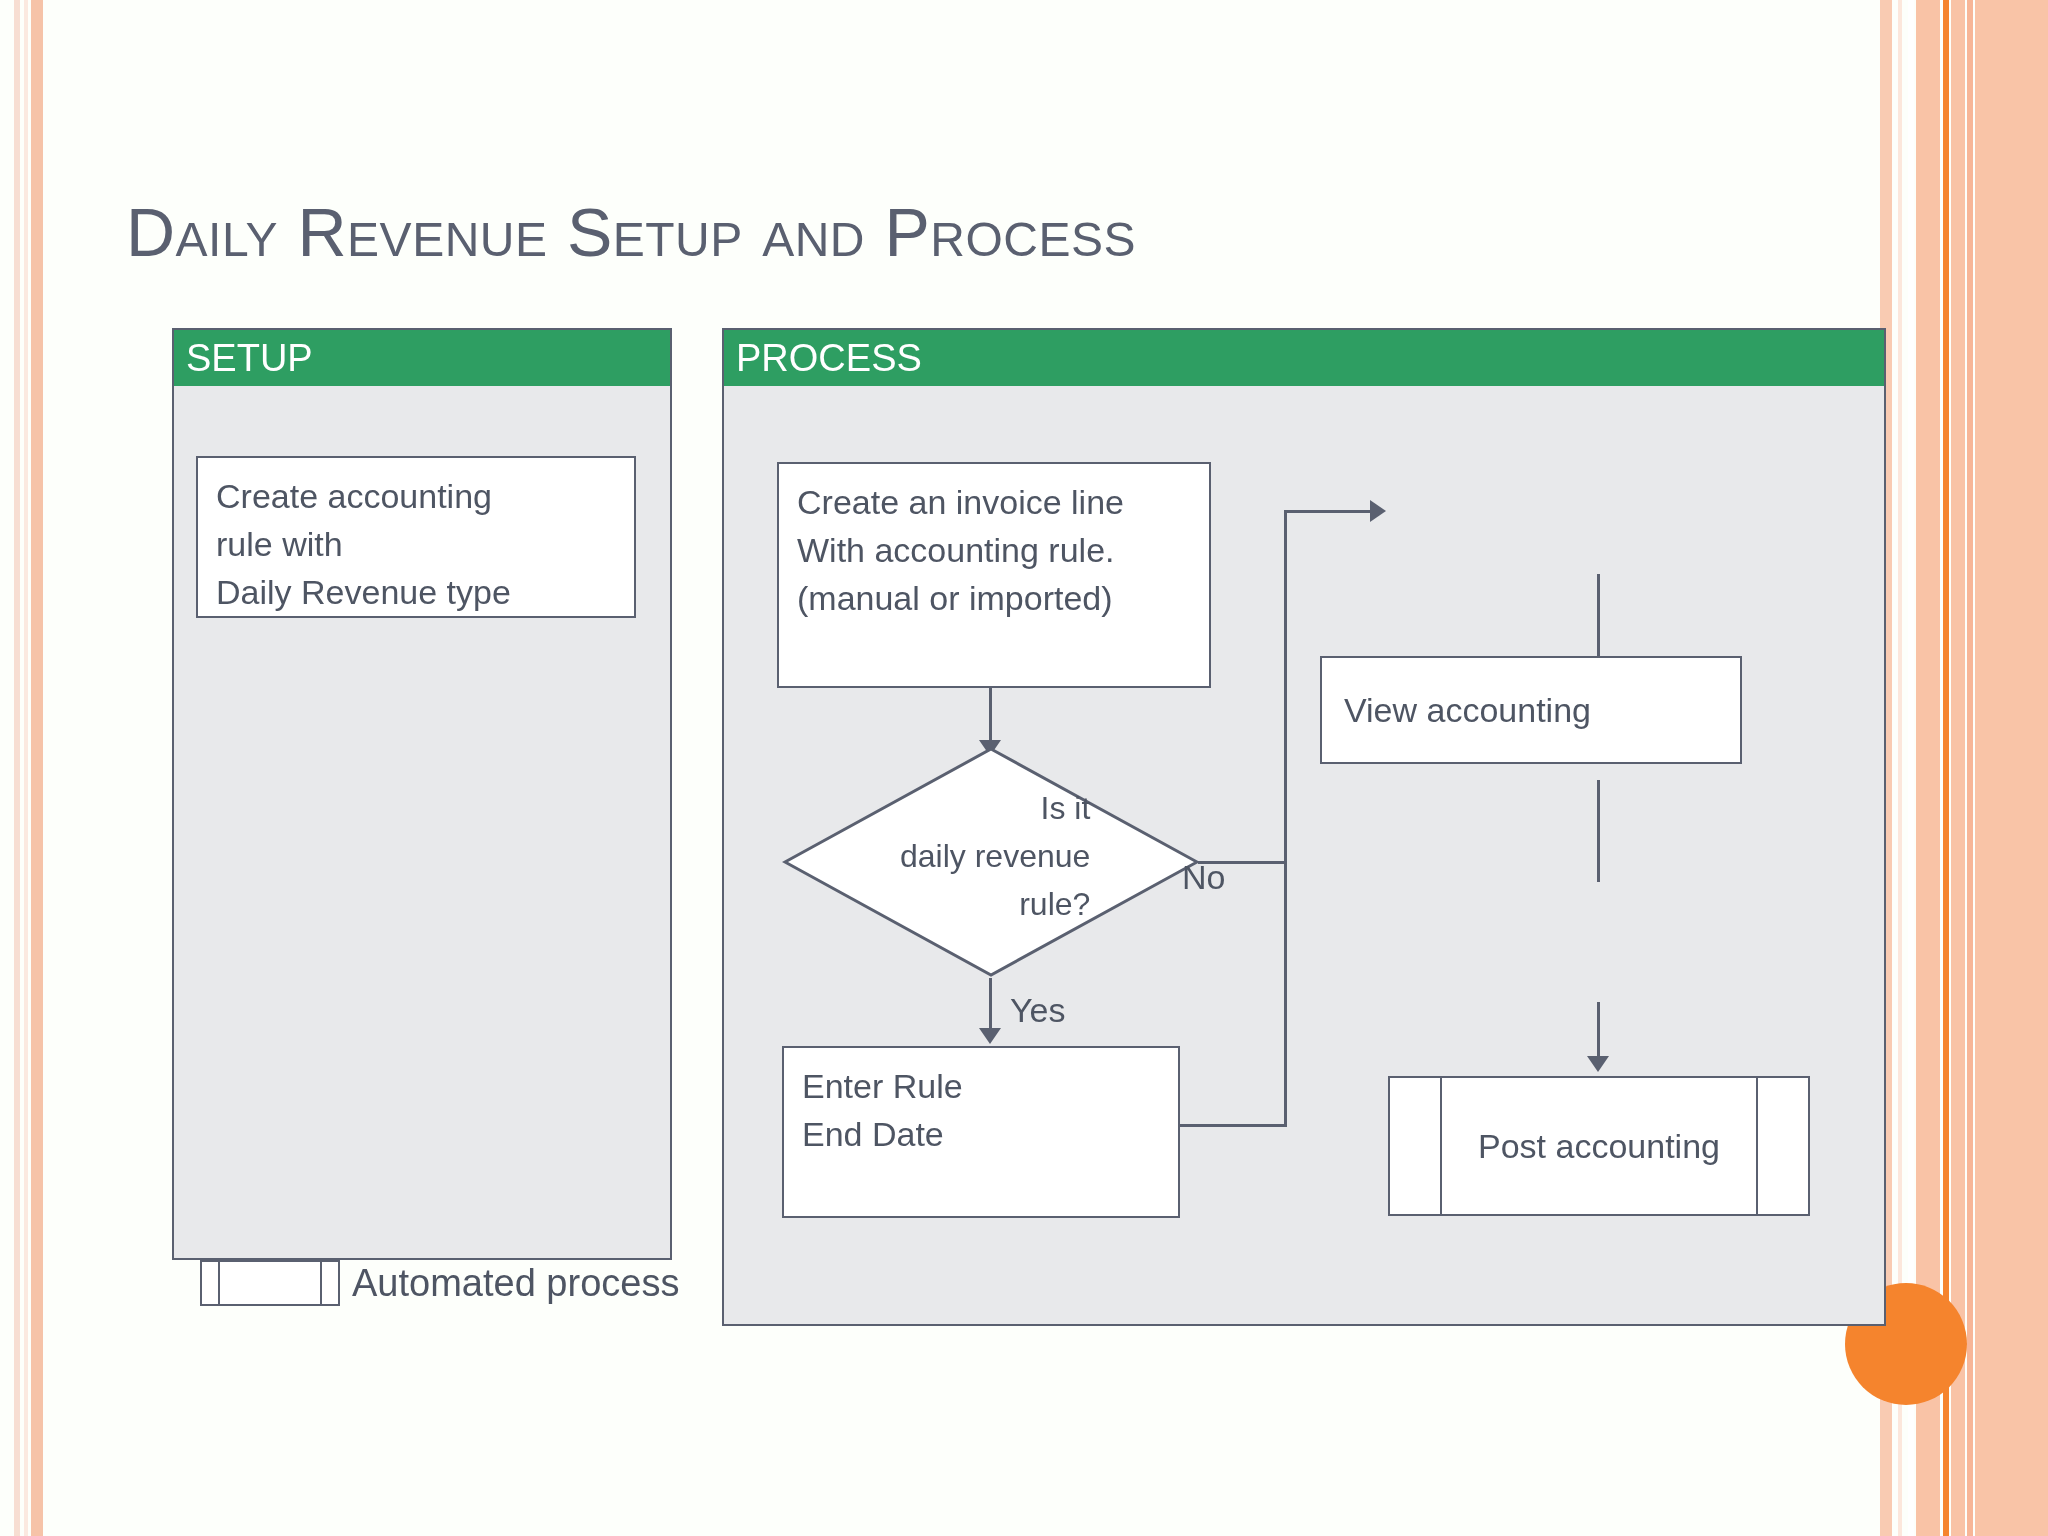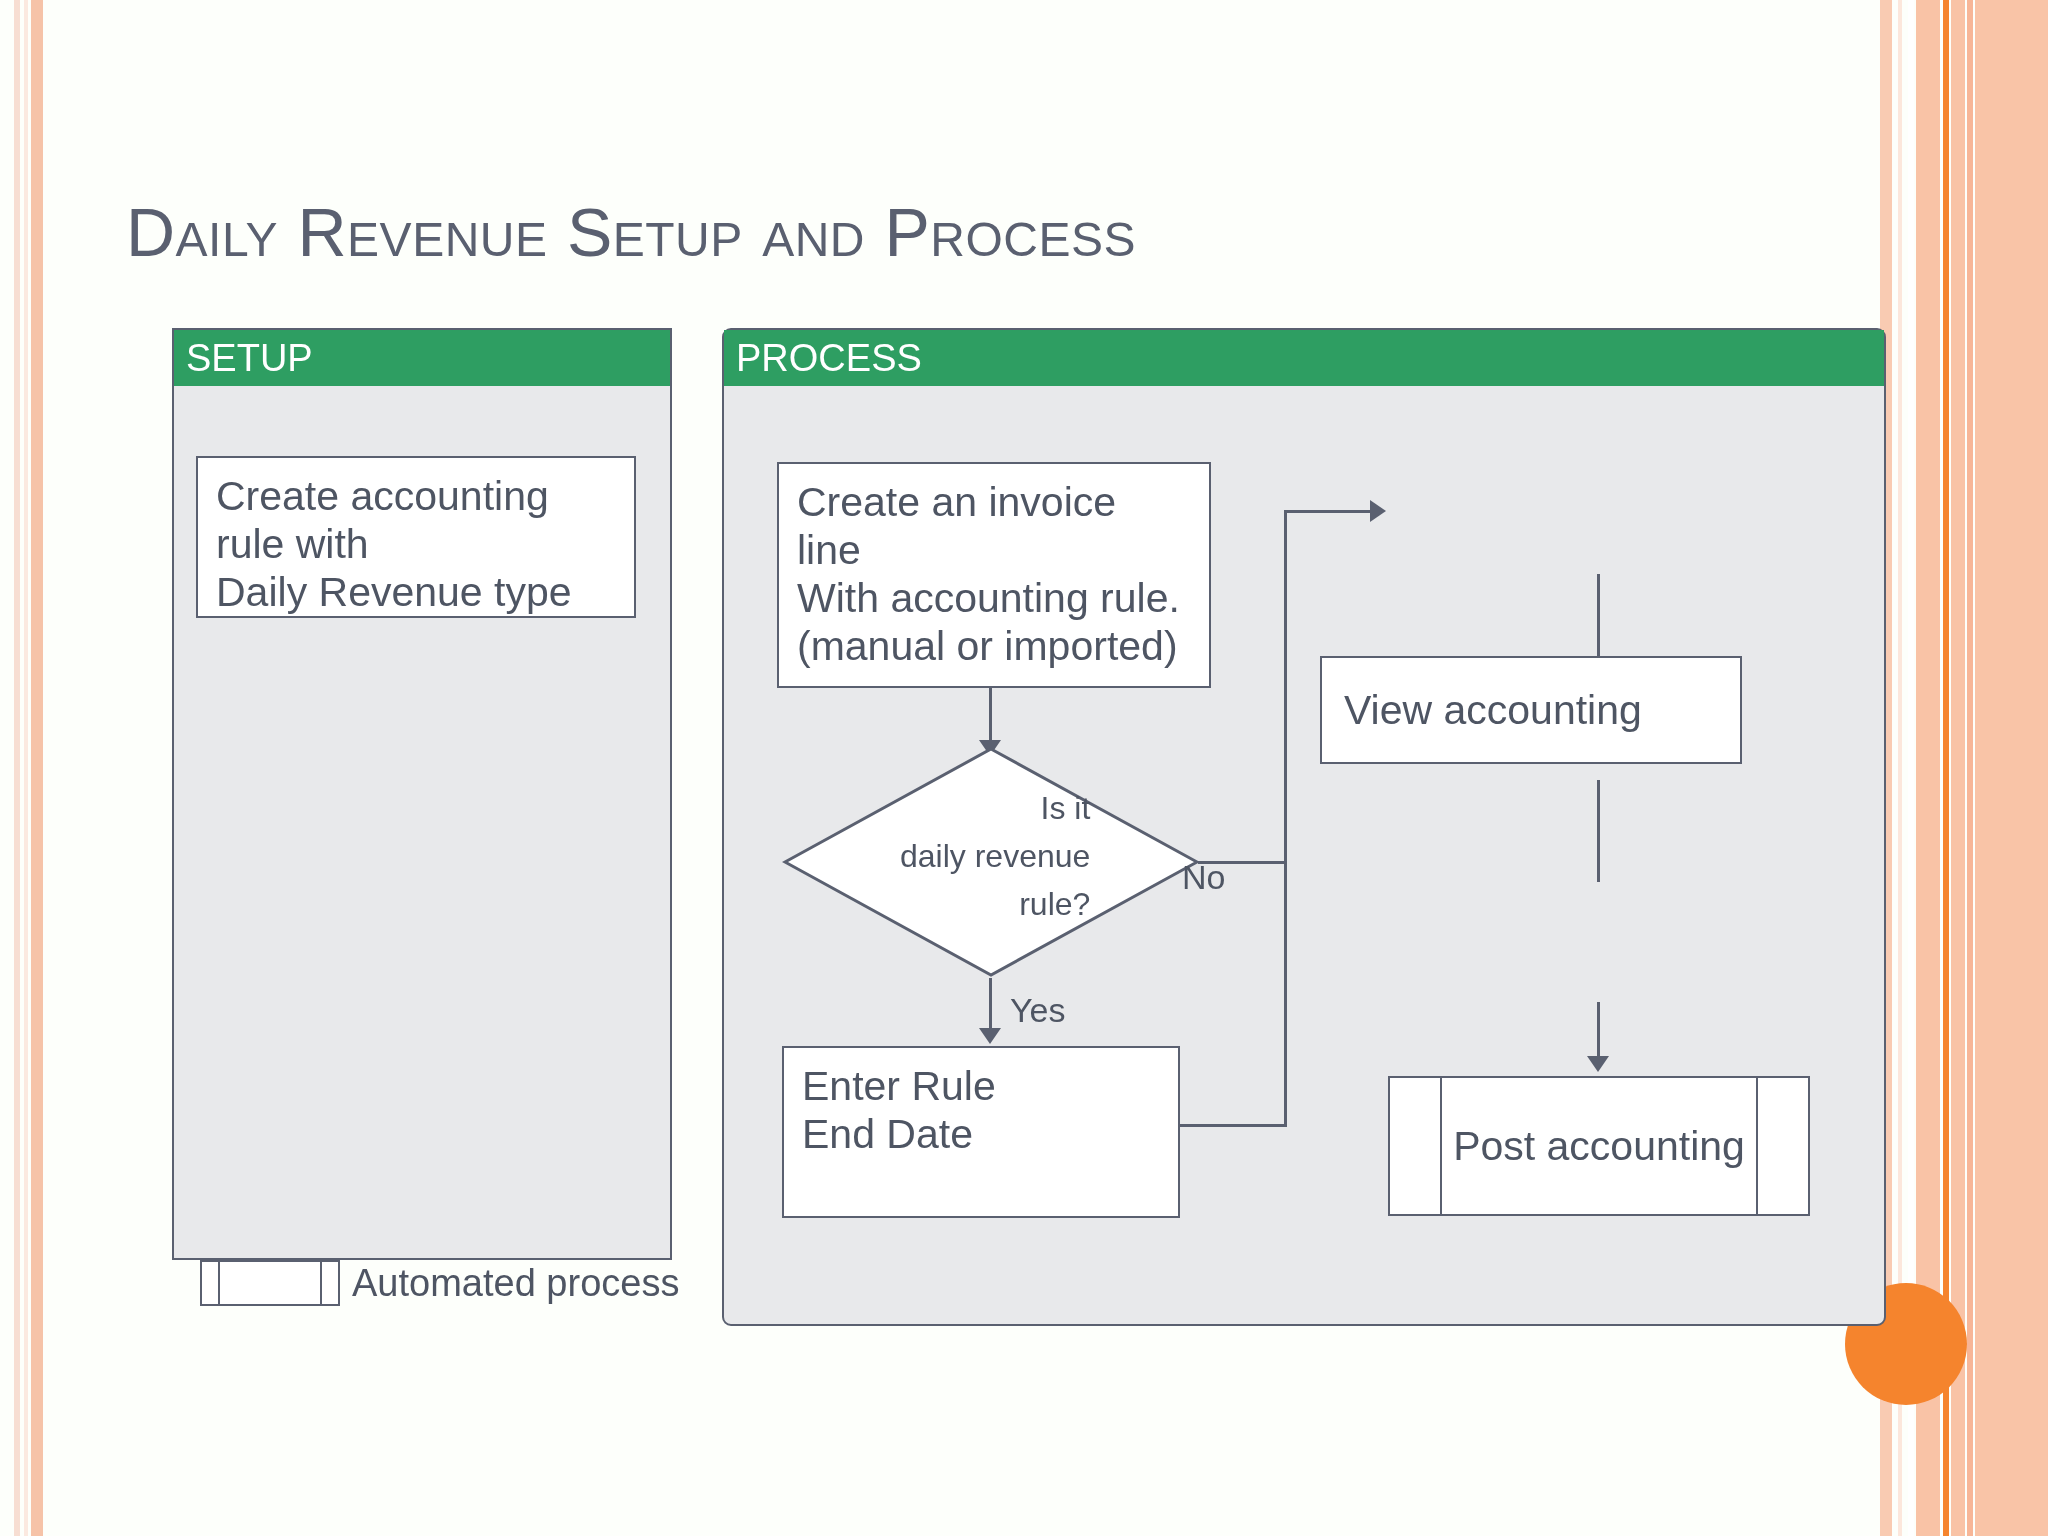--- a/index.html
+++ b/index.html
@@ -71,30 +71,30 @@
     height: 56px;
     width: 100%;
     background: #2e9e62;
     color: #ffffff;
     font-size: 38px;
     line-height: 56px;
     padding-left: 12px;
     box-sizing: border-box;
   }
   #setup-panel  { left: 172px; top: 328px;  width: 500px;  height: 932px; }
-  #process-panel{ left: 722px; top: 328px;  width: 1164px; height: 998px; border-radius: 9px; }
+  #process-panel{ left: 722px; top: 328px;  width: 1164px; height: 998px; }
 
   
   .box {
     position: absolute;
     background: #ffffff;
     border: 2px solid #5a6070;
     box-sizing: border-box;
     color: #4e5563;
-    font-size: 41px;
+    font-size: 34px;
     line-height: 48px;
     white-space: pre-line;
   }
   .box.pad-left { padding: 14px 18px; }
   .box.center-v {
     display: flex;
     align-items: center;
     padding-left: 22px;
   }
 

